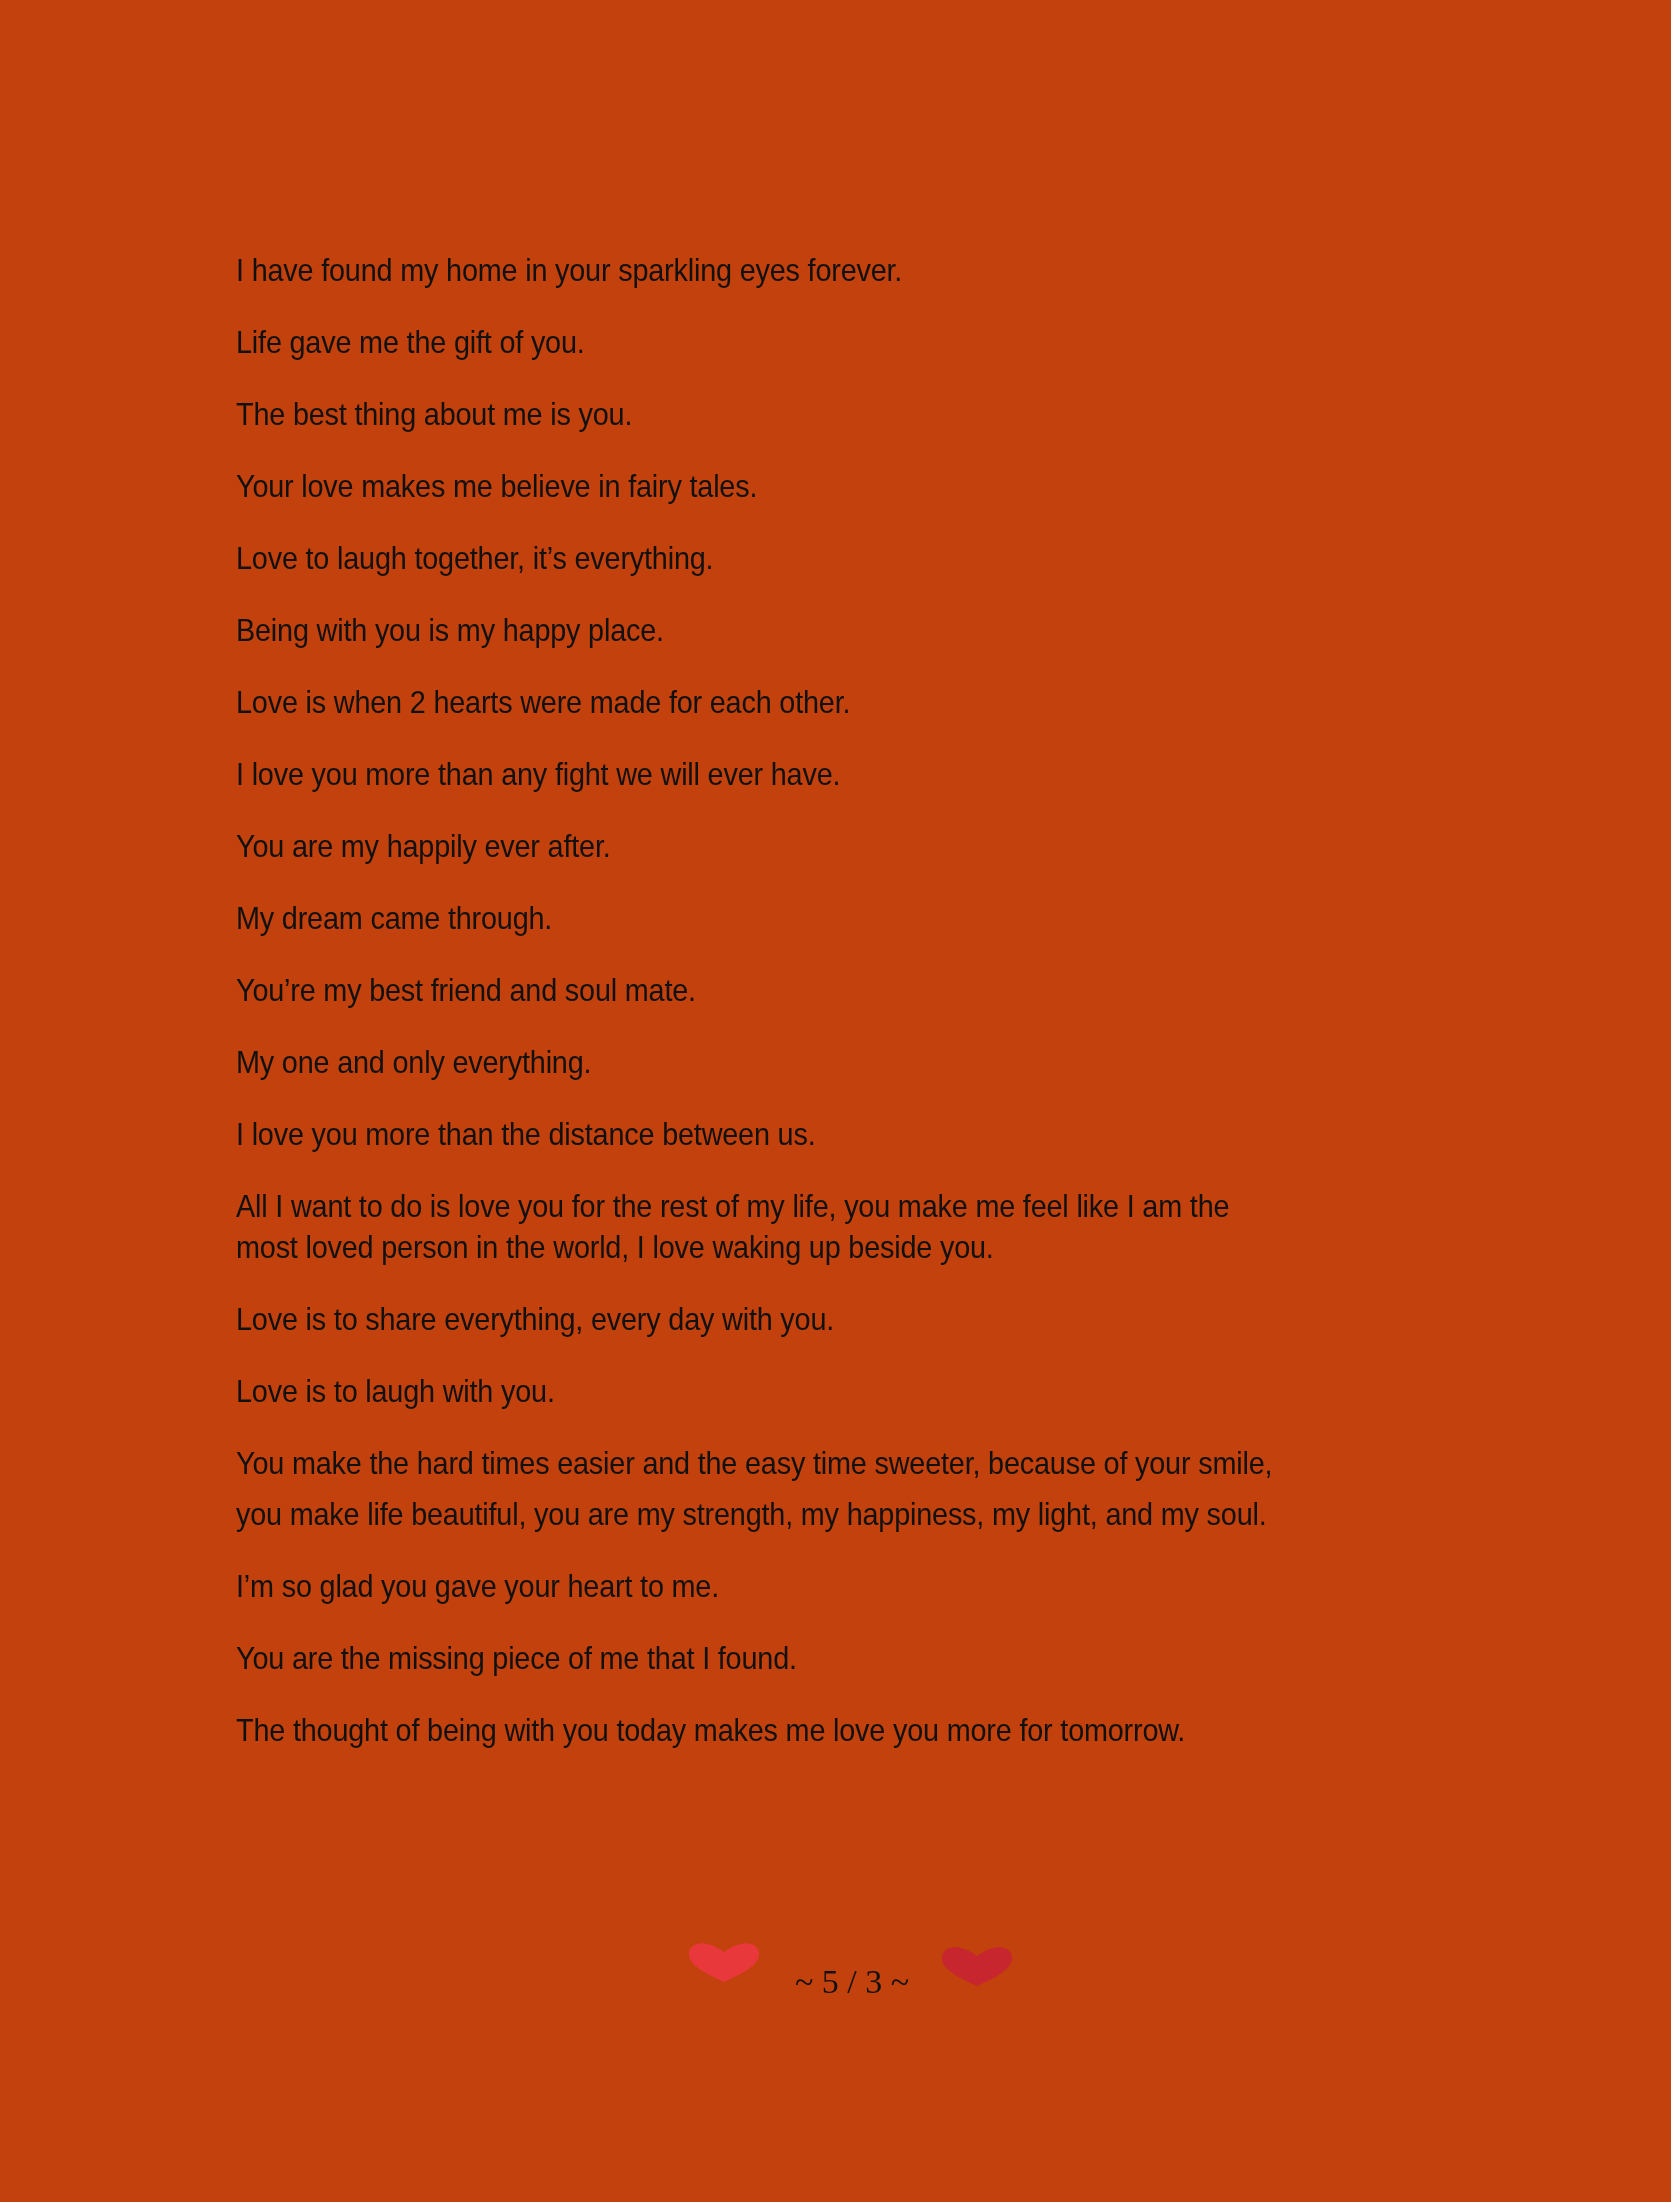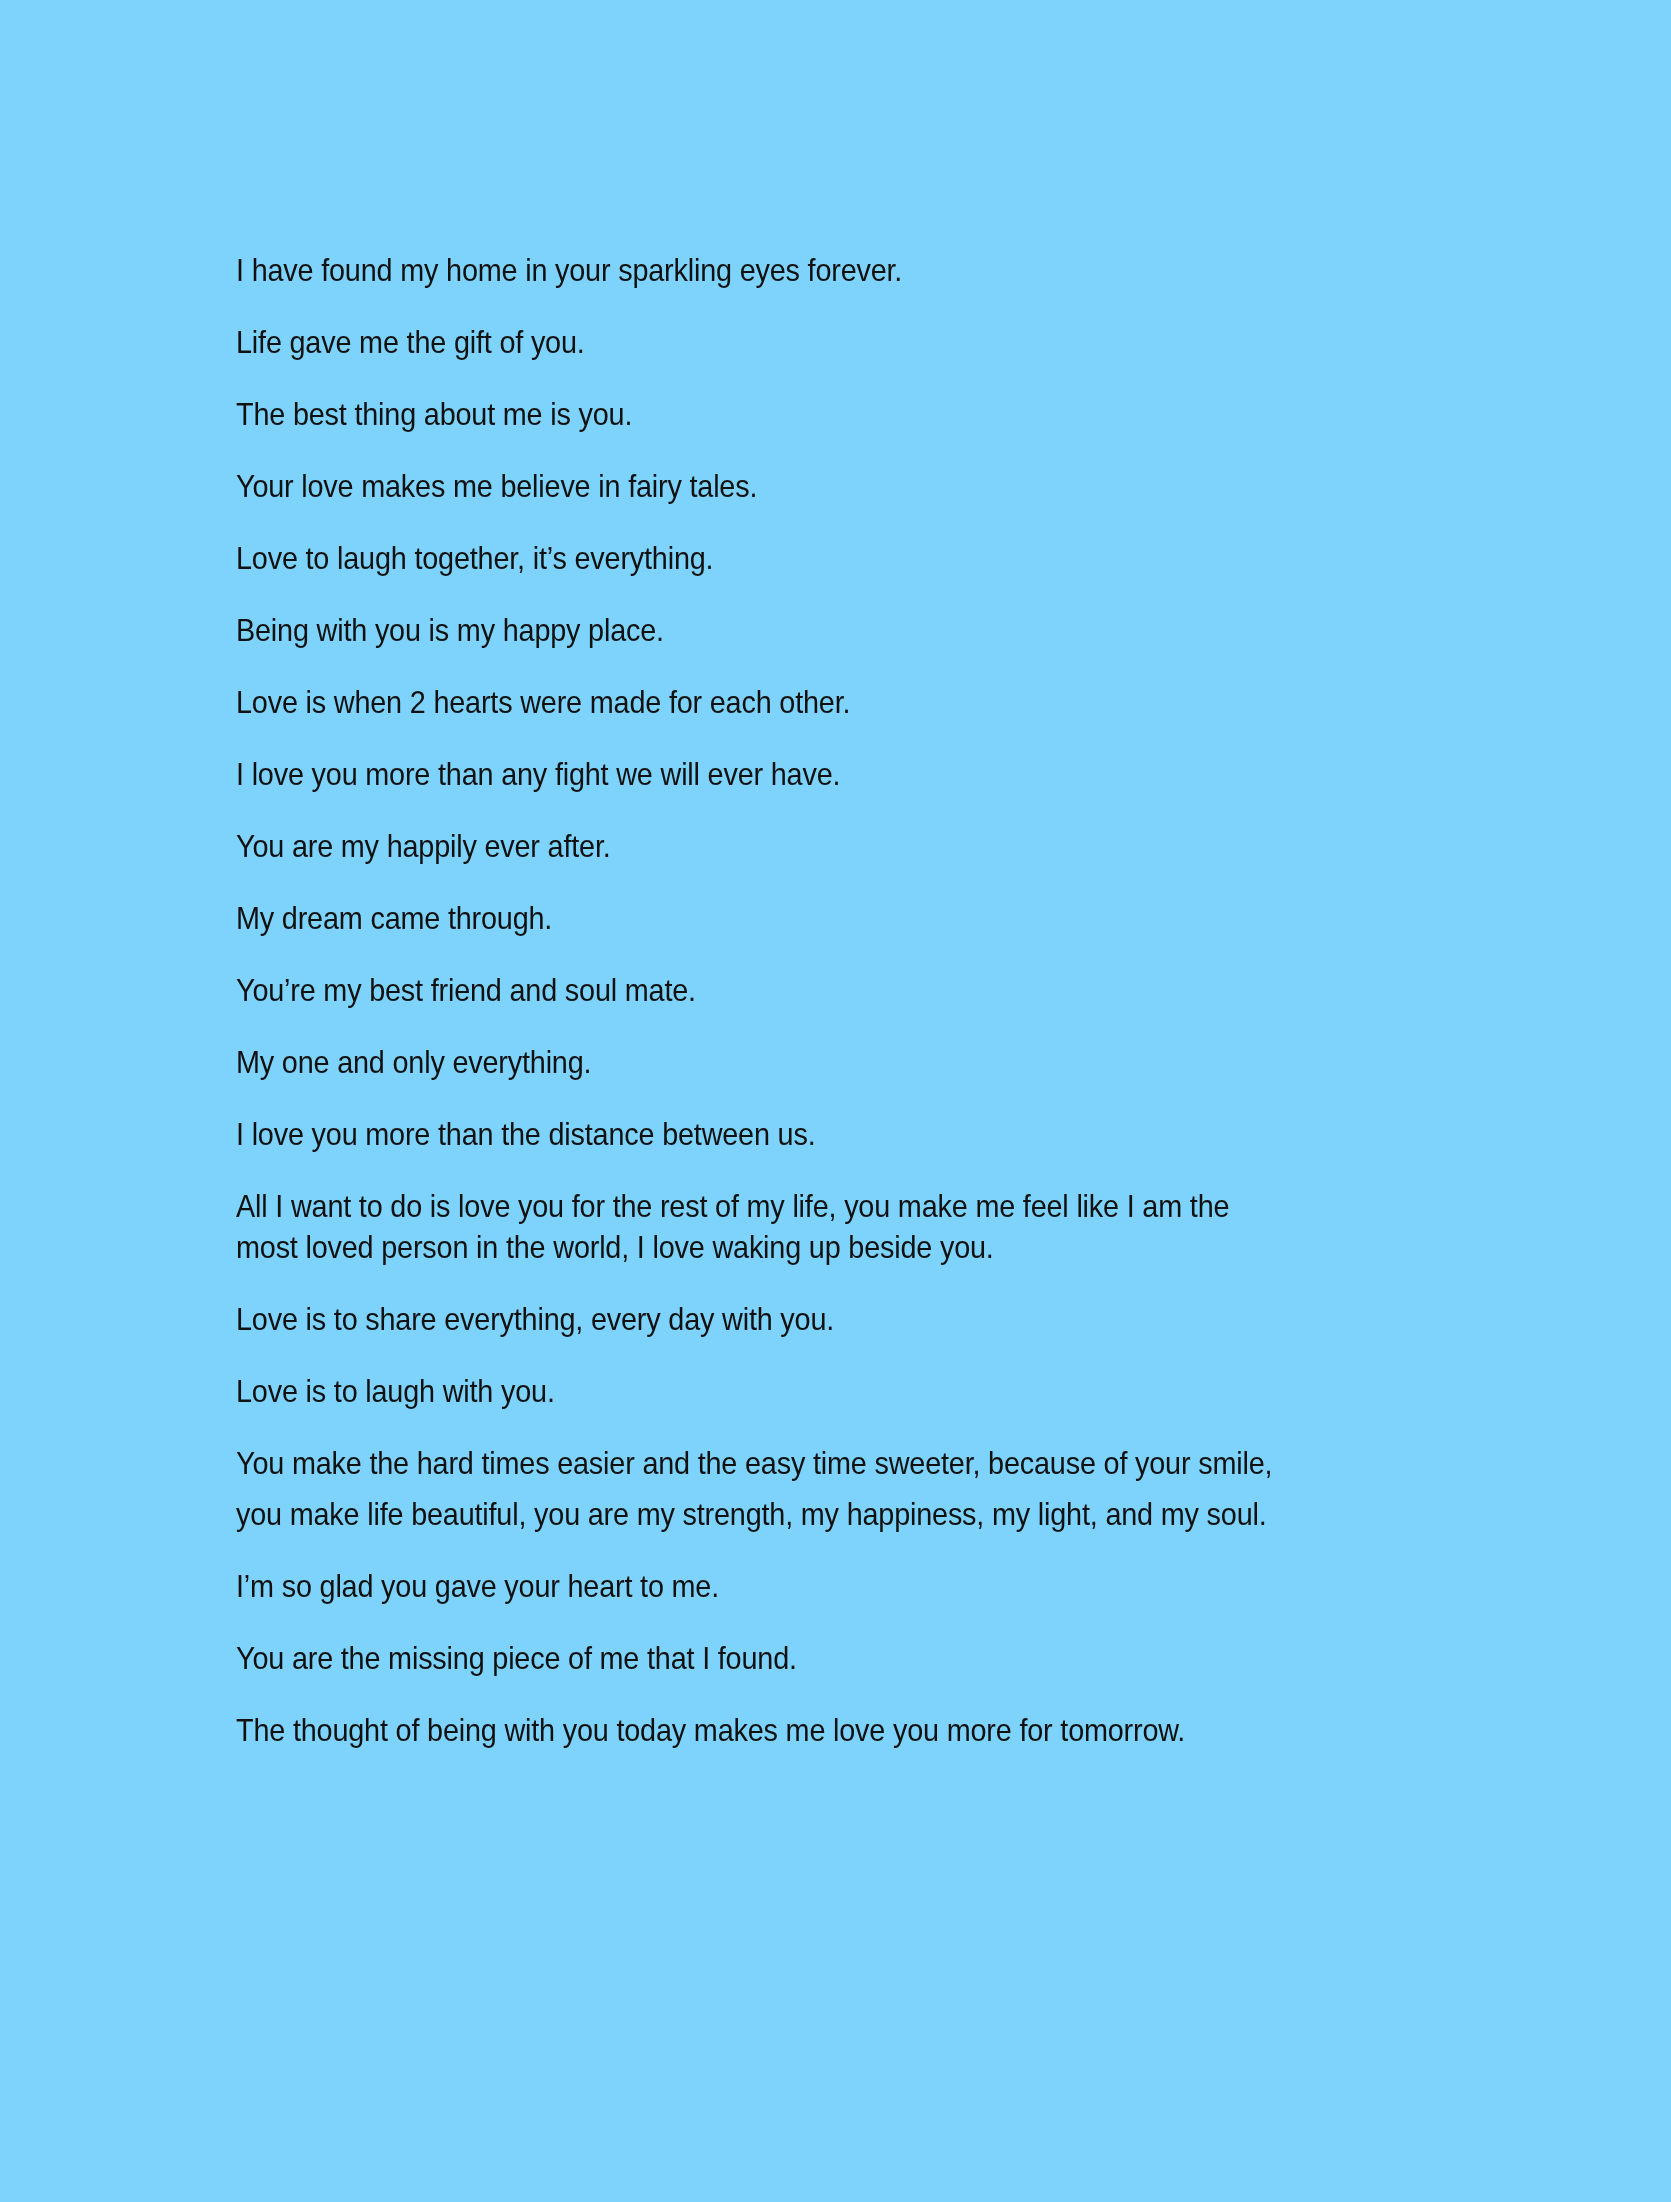--- a/index.html
+++ b/index.html
@@ -1,18 +1,18 @@
 <!DOCTYPE html>
 <html style="font-size:13.8px"><head>
 <meta charset="utf-8">
 <style>
   html, body { margin: 0; padding: 0; background: #ffffff; }
   body { width: 1672px; height: 2203px; position: relative; overflow: hidden;
          font-family: "Liberation Sans", "DejaVu Sans", sans-serif; color: #111; }
-  .page { position: absolute; left: 0; top: 0; width: 1672px; height: 2203px; background: #7dd3fc; }
+  .page { position: absolute; left: 0; top: 0; width: 1672px; height: 2203px; background: #c2410c; }
   .lines { position: absolute; left: 236px; top: 250px; width: 1291px; }
   .line { font-size: 32px; line-height: 41px; margin: 0 0 31px 0; white-space: nowrap;
           transform: scaleX(0.9); transform-origin: left center; letter-spacing: -0.2px; }
   .line.multi { white-space: normal; }
   .line.multi span { display: block; white-space: nowrap; }
   .line.multi.wide span + span { margin-top: 10.3px; }
   .footer { position: absolute; left: 680px; top: 1932px; width: 344px; height: 86px; }
   .heart { position: absolute; width: 74px; height: 41px; }
   .heart.left { left: 6.9px; top: 10.3px; }
   .heart.right { left: 260px; top: 13.8px; }
@@ -45,14 +45,23 @@
     <p class="line">Love is to laugh with you.</p>
     <p class="line multi wide">
       <span>You make the hard times easier and the easy time sweeter, because of your smile,</span>
       <span>you make life beautiful, you are my strength, my happiness, my light, and my soul.</span>
     </p>
     <p class="line">I’m so glad you gave your heart to me.</p>
     <p class="line">You are the missing piece of me that I found.</p>
     <p class="line">The thought of being with you today makes me love you more for tomorrow.</p>
   </div>
 
+  <div class="footer">
+    <svg class="heart left" viewBox="0 0 86 48">
+      <path d="M43 47 C30 40 2 30 2 14 C2 4 12 0 22 2 C32 4 38 8 43 12 C48 8 54 4 64 2 C74 0 84 4 84 14 C84 30 56 40 43 47 Z" fill="#e8383c"></path>
+    </svg>
+    <div class="page-num">~ 5 / 3 ~</div>
+    <svg class="heart right" viewBox="0 0 86 48">
+      <path d="M43 47 C30 40 2 30 2 14 C2 4 12 0 22 2 C32 4 38 8 43 12 C48 8 54 4 64 2 C74 0 84 4 84 14 C84 30 56 40 43 47 Z" fill="#c8262e"></path>
+    </svg>
+  </div>
 </div>
 
 
 </body></html>

